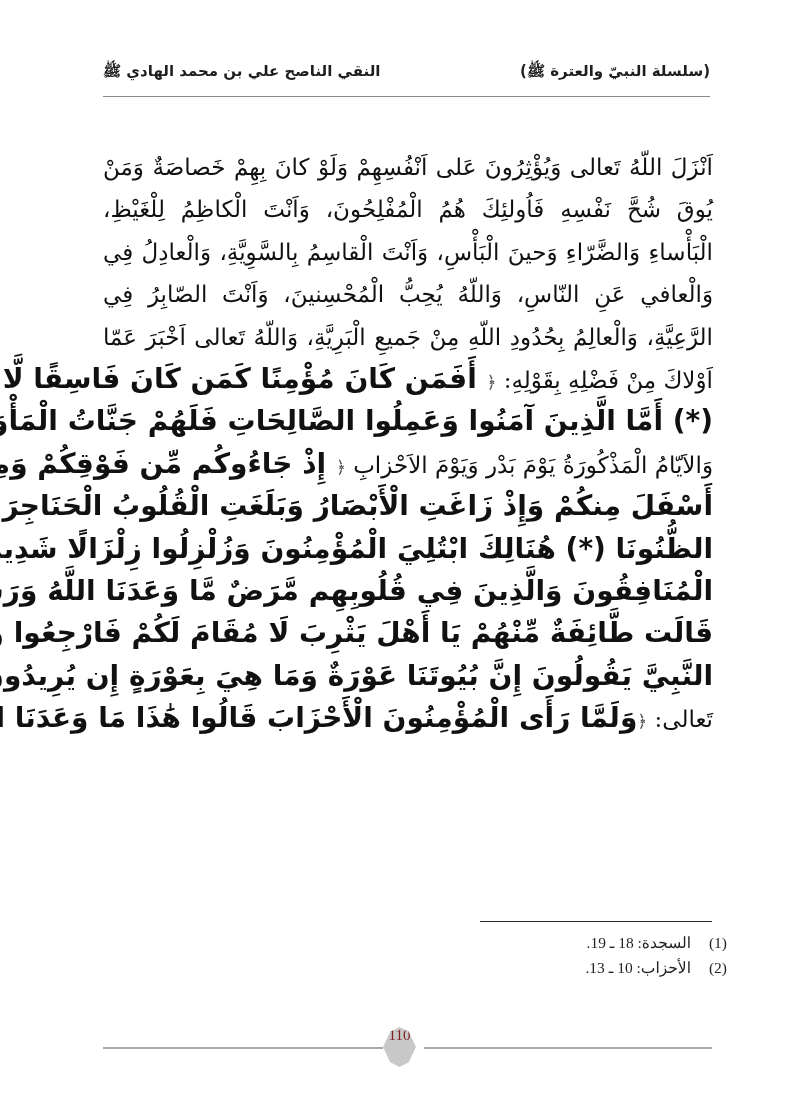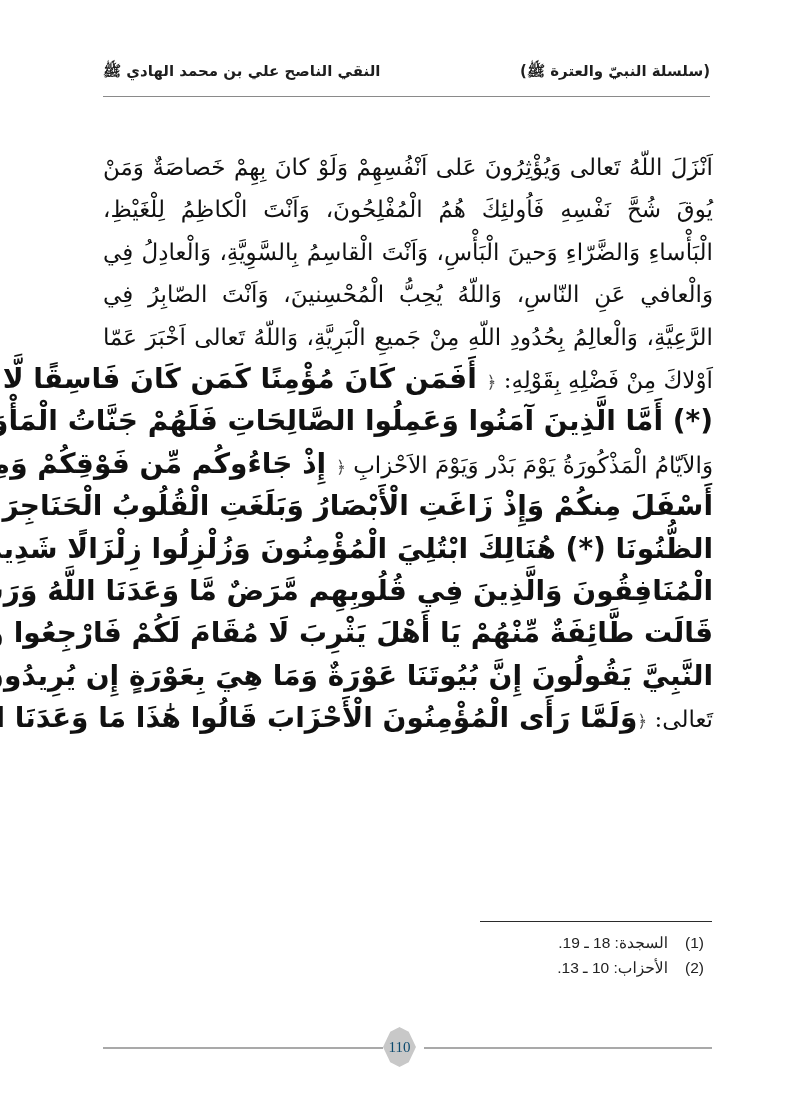--- a/index.html
+++ b/index.html
@@ -85,25 +85,25 @@
   .footnote-rule {
     position: absolute;
     left: 480px;
     width: 232px;
     top: 921px;
     height: 0;
     border-top: 1.5px solid #2b2b2b;
   }
   .footnotes {
     position: absolute;
-    right: 96px;
+    right: 73px;
     top: 930px;
     width: 400px;
     direction: rtl;
-    font-family: Liberation Sans, sans-serif;
+    font-family: Liberation Serif, serif;
     font-size: 15.5px;
     line-height: 25px;
     color: #222;
   }
   .footnote { display: block; white-space: nowrap; }
   .fn-num { display: inline-block; width: 36px; }
   
   .footer-rule {
     position: absolute;
     top: 1047px;
@@ -115,25 +115,24 @@
   .page-badge {
     position: absolute;
     left: 383px;
     top: 1027px;
     width: 33px;
     height: 40px;
     background: #c8c8c8;
     border-radius: 50% / 50%;
     clip-path: polygon(50% 0%, 78% 12%, 100% 50%, 78% 88%, 50% 100%, 22% 88%, 0% 50%, 22% 12%);
     display: flex;
-    align-items: center;
     justify-content: center;
     font-family: "Liberation Serif", serif;
     font-size: 15px;
-    color: #0c4a6e;
+    color: #7f1d1d;
   }
 </style>
 </head>
 <body>
 
 <div class="page">
 
   <div class="running-header">
     <span>(سلسلة النبيّ والعترة ﷺ)</span>
     <span>النقي الناصح علي بن محمد الهادي ﷺ</span>

